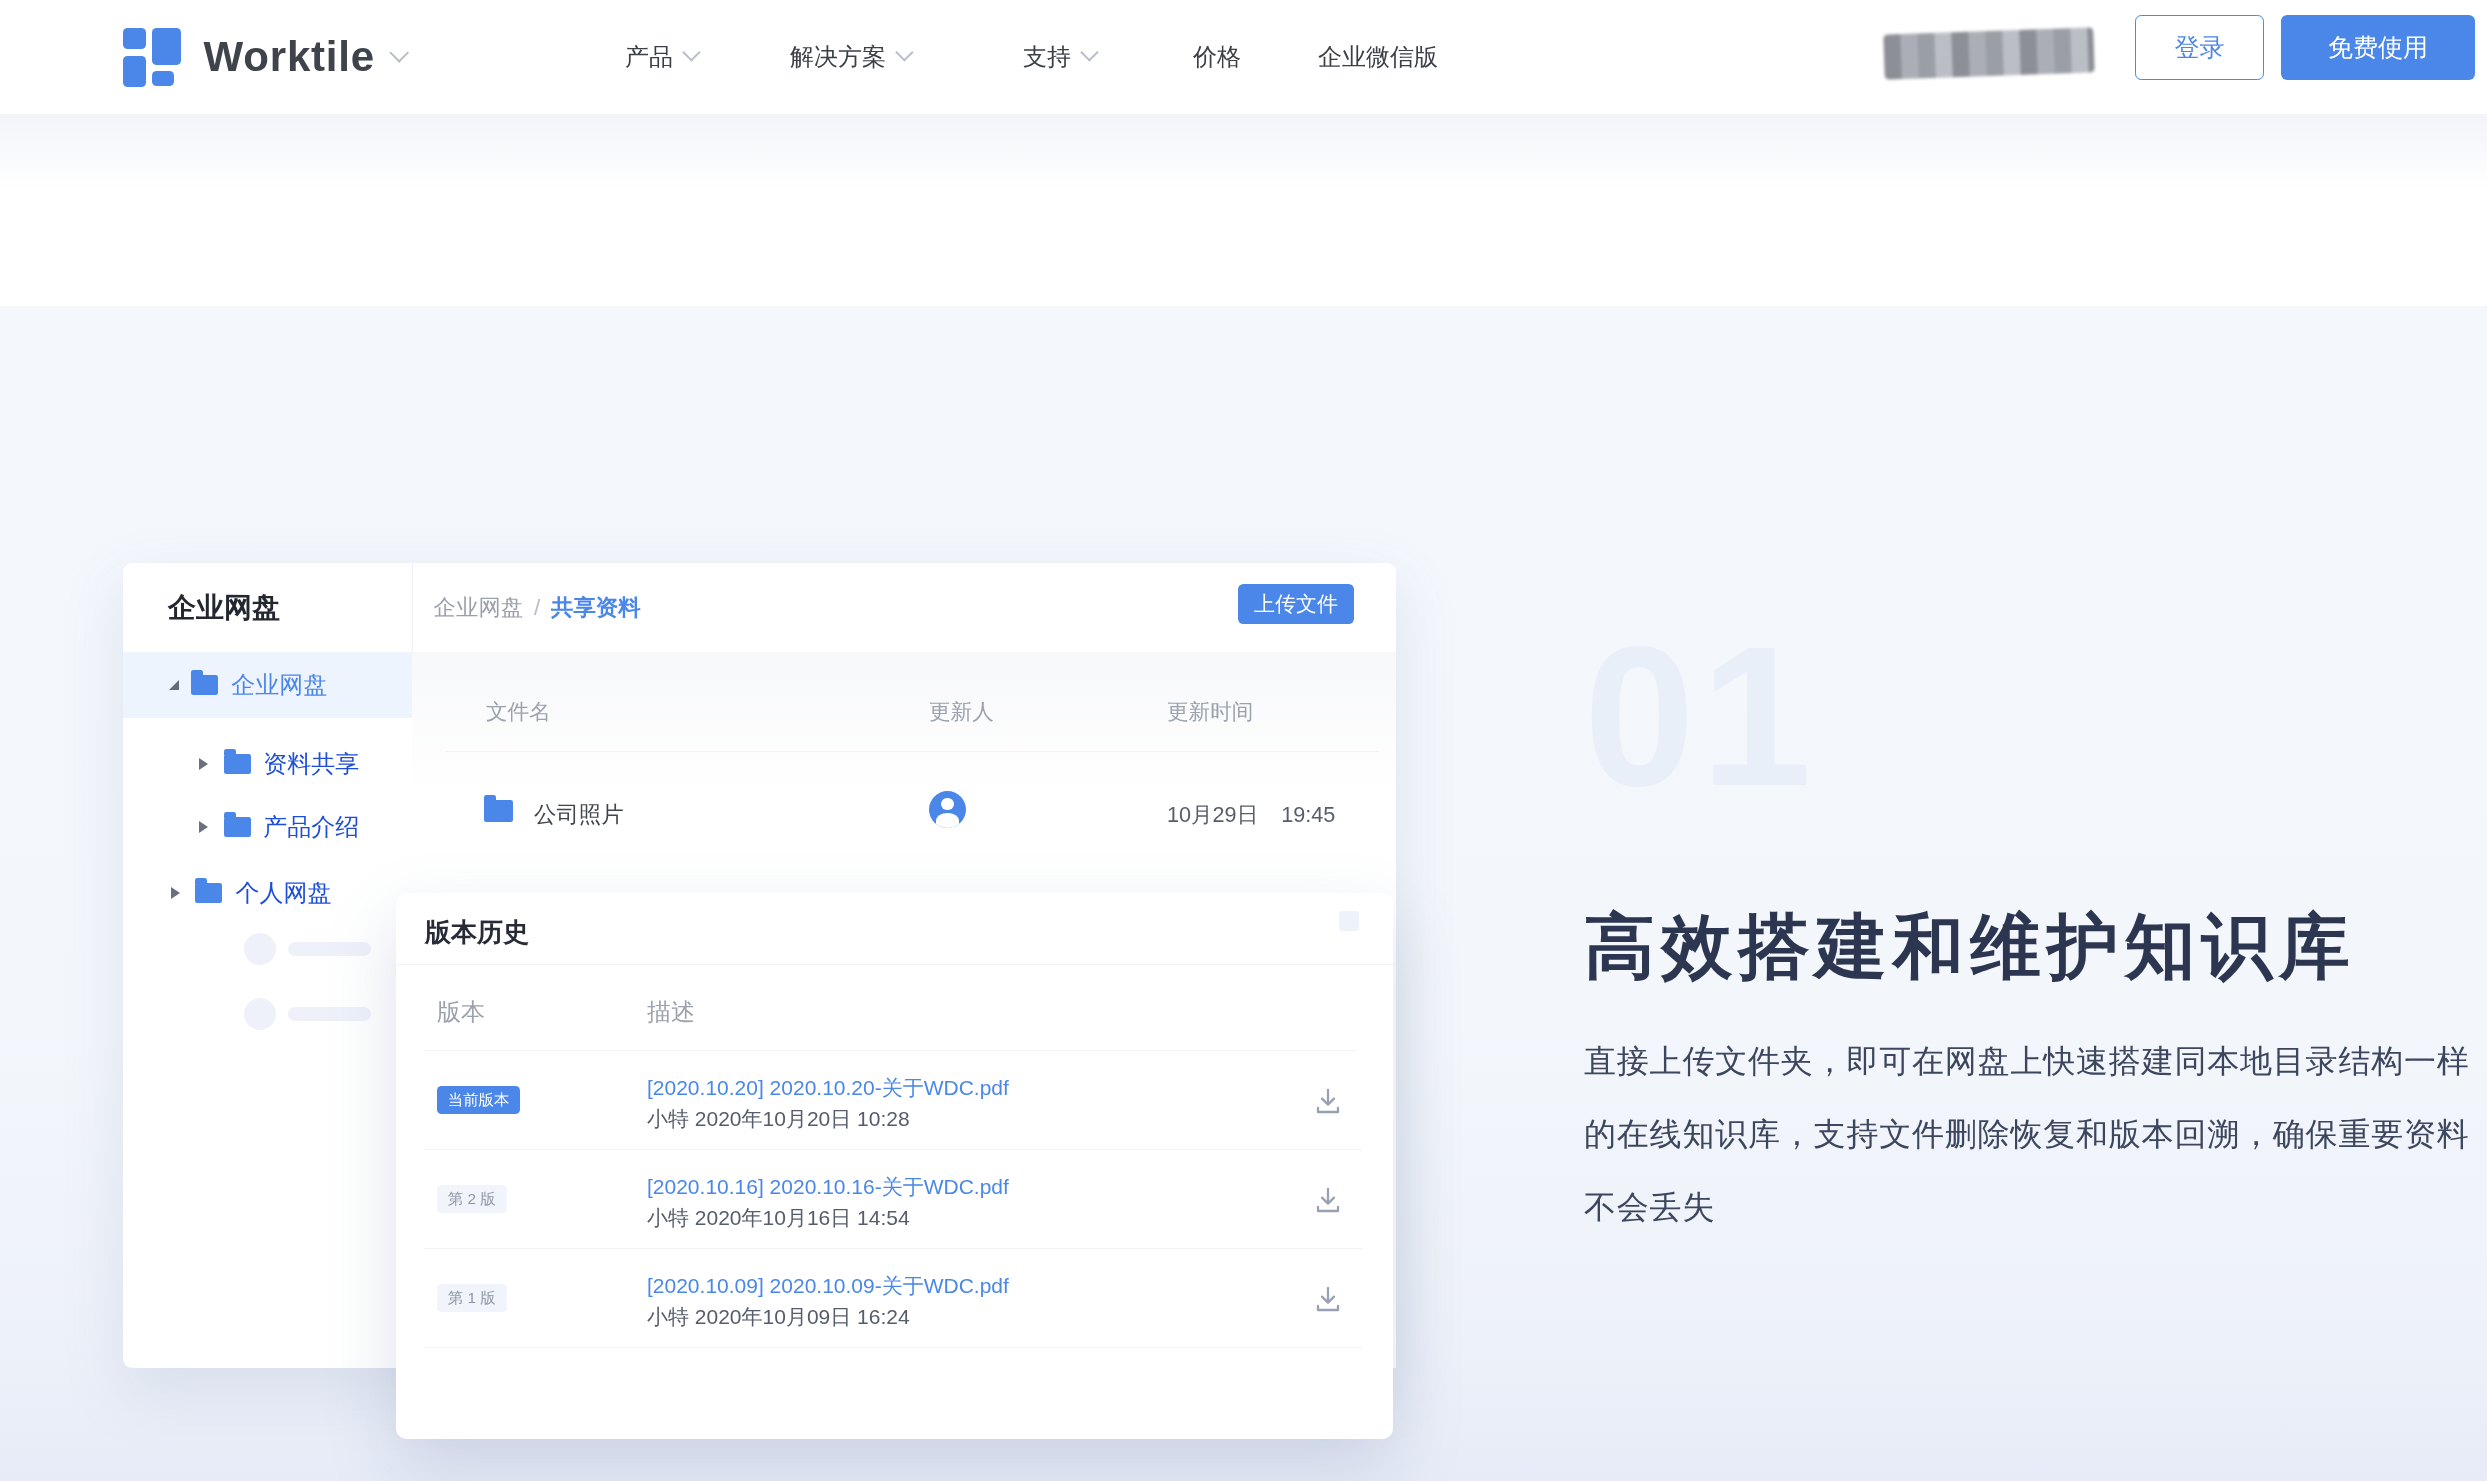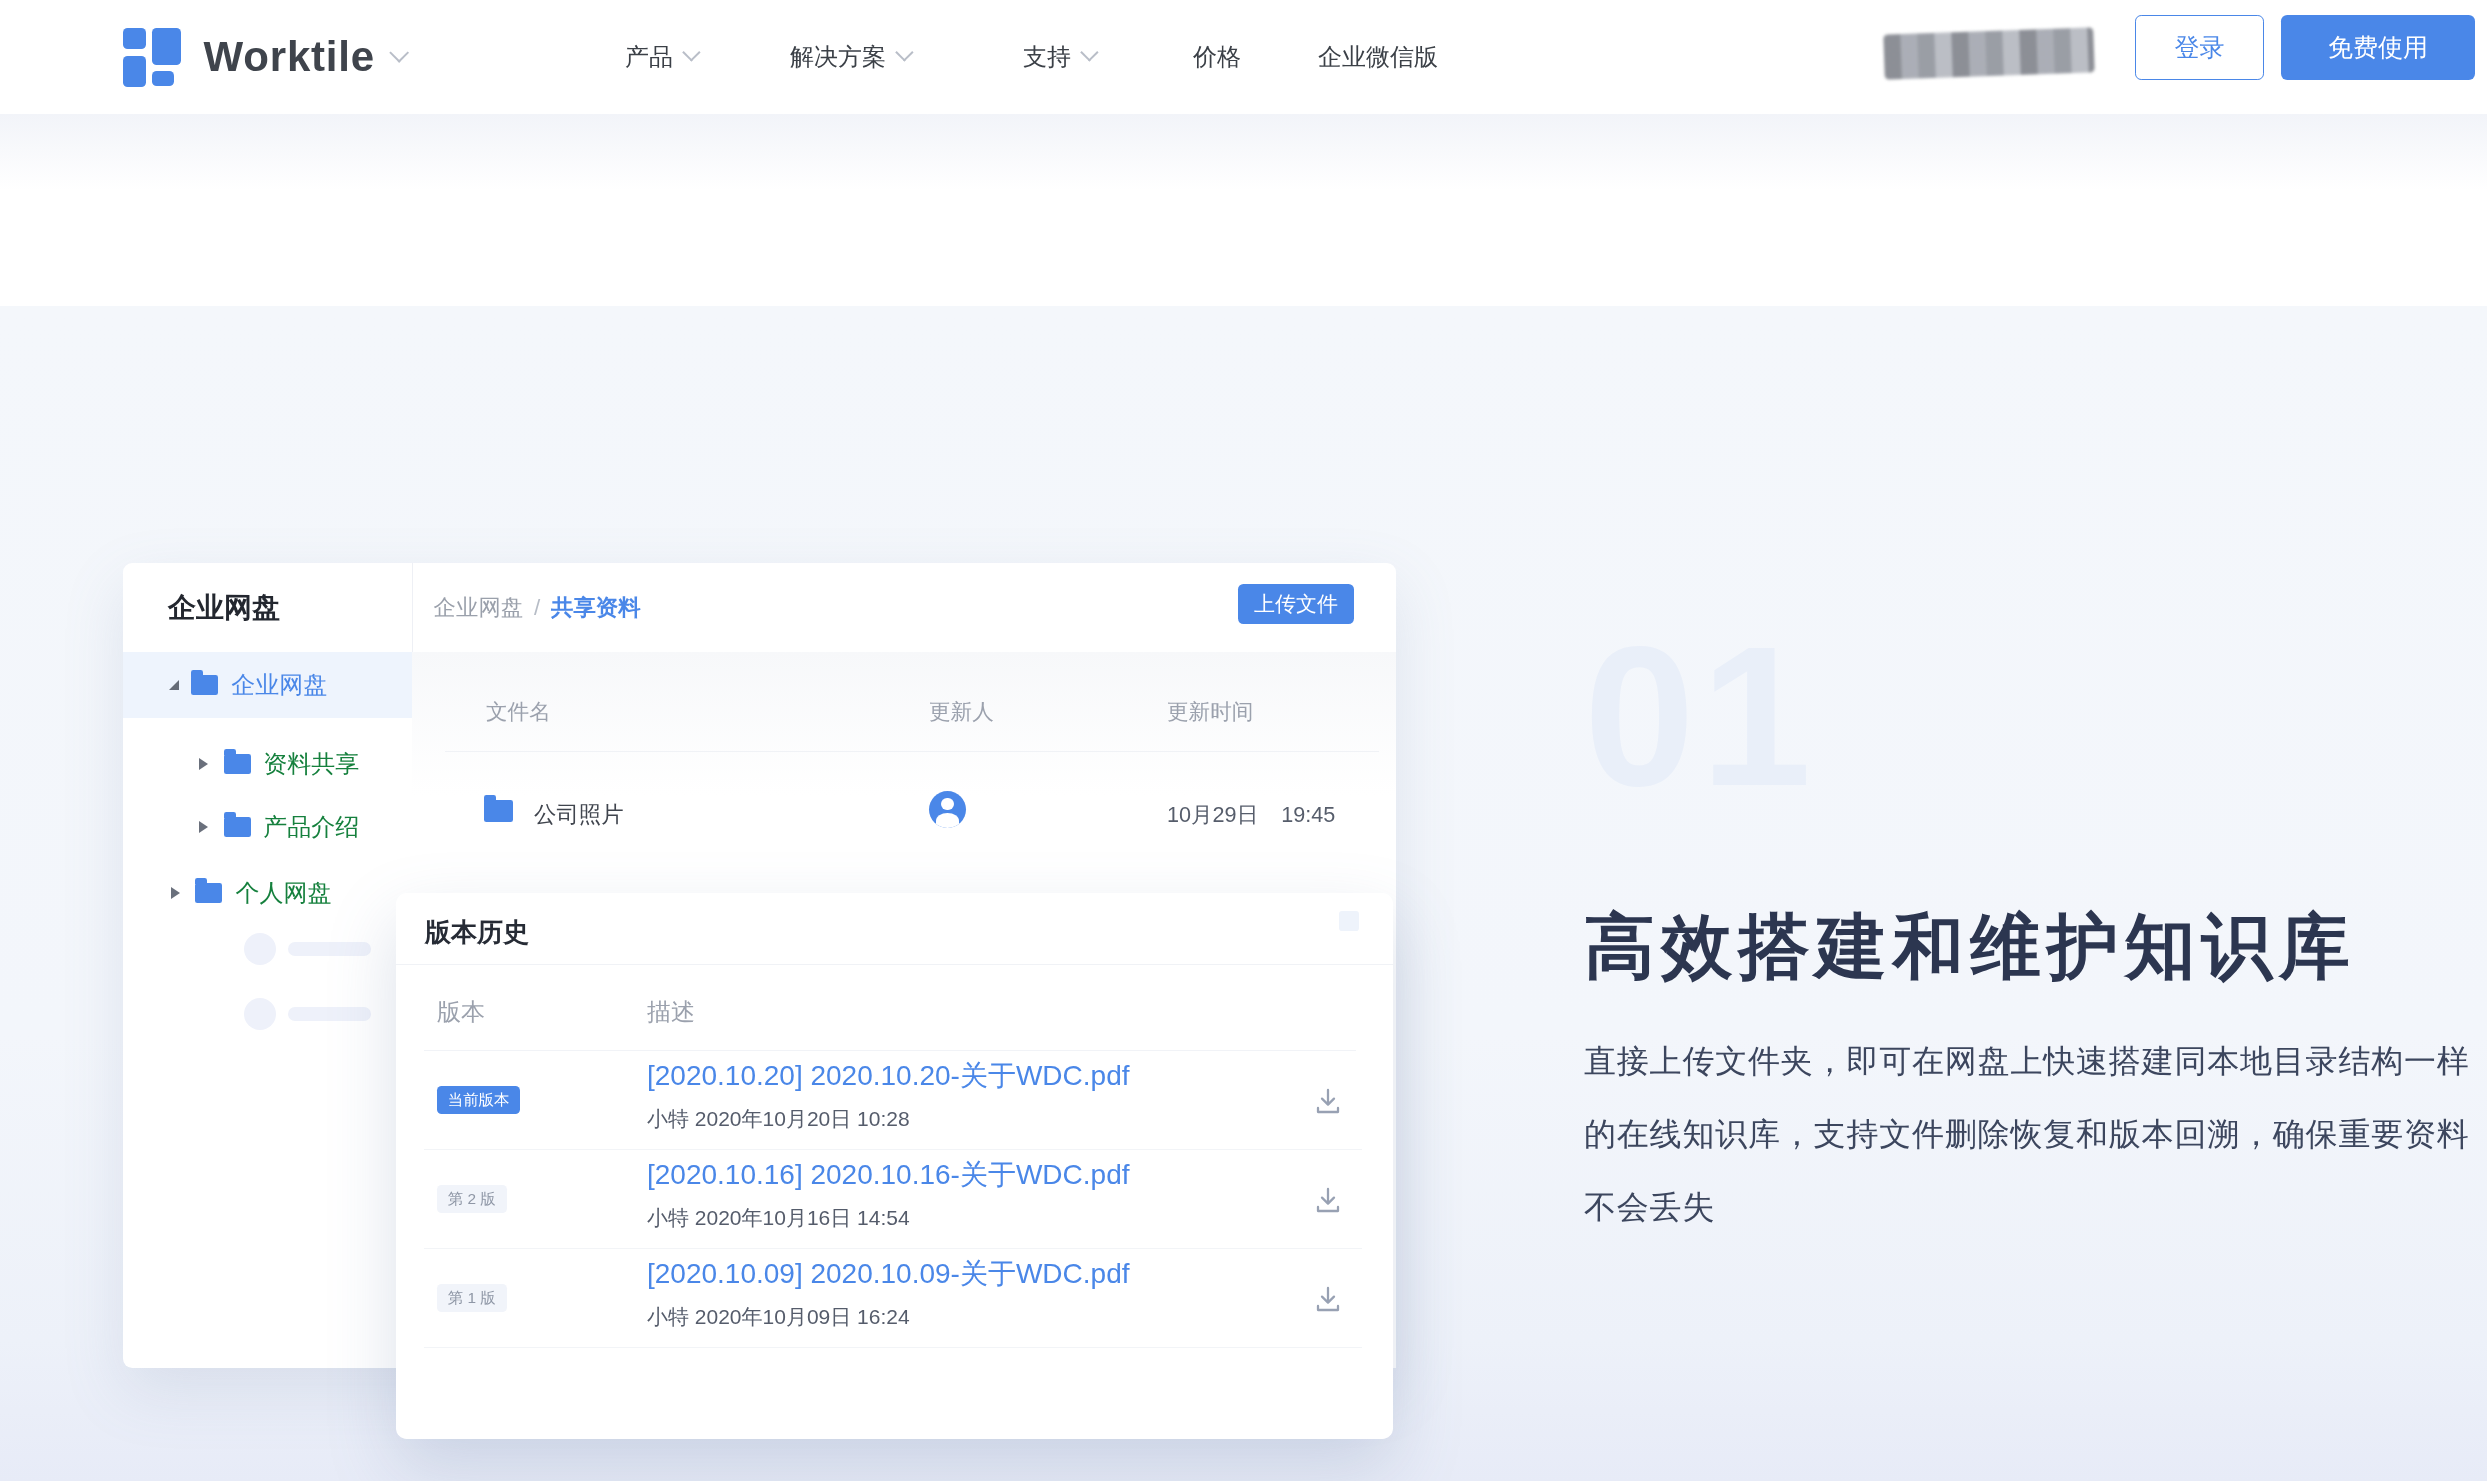--- a/index.html
+++ b/index.html
@@ -54,21 +54,21 @@
         display:flex;align-items:center;}
   .sb-title{margin-left:45px;font-size:28px;font-weight:700;color:#23272f;}
   .tree-row{position:absolute;left:0;width:100%;height:63px;display:flex;align-items:center;cursor:pointer;}
   .tree-row.selected{height:66px;background:#eef4fd;}
   .caret-open{width:0;height:0;border-bottom:10px solid #666c77;border-left:10px solid transparent;}
   .caret-closed{width:0;height:0;border-left:9.2px solid #6a707c;border-top:6.2px solid transparent;
         border-bottom:6.2px solid transparent;}
   .folder{position:relative;width:27px;height:20px;background:#4a87e8;border-radius:2.3px;}
   .folder::before{content:"";position:absolute;left:0;top:-4.6px;width:11.6px;height:6.2px;background:#4a87e8;
         border-radius:2.3px 2.3px 0 0;}
-  .t-label{font-size:24px;color:#15803d;}
+  .t-label{font-size:24px;color:#1d4ed8;}
   .t-label.blue{color:#4a87e8;}
   .skel-row{position:absolute;left:0;width:100%;height:32px;display:flex;align-items:center;}
   .skel-circle{width:32px;height:32px;border-radius:50%;background:#eef1fa;margin-left:121px;}
   .skel-bar{width:83px;height:14px;border-radius:7px;background:#eef1fa;margin-left:12.3px;}
 
   .drive-main{position:absolute;left:289px;top:0;width:984px;height:100%;}
   .main-header{position:absolute;left:0;top:0;width:100%;height:89px;border-bottom:0.8px solid #f0f2f6;}
   .breadcrumb{position:absolute;left:21.6px;top:0;height:89px;display:flex;align-items:center;font-size:22.4px;}
   .bc-parent{color:#9aa0ab;cursor:pointer;}
   .bc-sep{color:#b6bcc6;margin:0 10.8px;}
@@ -99,21 +99,21 @@
   .vh-cols{position:absolute;left:0;top:71px;width:100%;height:86px;}
   .vh-cols span{position:absolute;top:32px;font-size:24px;color:#9ba1ad;}
   .vc-version{left:41px;} .vc-desc{left:251px;}
   .vh-divider{position:absolute;left:28px;right:37px;top:157px;height:0.8px;background:#f1f3f7;}
   .vh-row{position:absolute;left:0;width:100%;height:99px;}
   .vh-row .row-divider{position:absolute;left:28px;right:31px;bottom:0;height:0.8px;background:#f2f4f7;}
   .badge{position:absolute;left:41px;top:35px;height:28px;line-height:28px;padding:0 10.8px;border-radius:4.6px;
         font-size:15.4px;white-space:nowrap;}
   .badge.current{background:#4a87e8;color:#fff;}
   .badge.old{background:#f1f4fa;color:#8f97a6;}
-  .v-file{position:absolute;left:251px;top:6px;font-size:28px;color:#4a87e8;cursor:pointer;white-space:nowrap;}
+  .v-file{position:absolute;left:251px;top:23px;font-size:21px;color:#4a87e8;cursor:pointer;white-space:nowrap;}
   .v-meta{position:absolute;left:251px;top:54px;font-size:21px;color:#555c6b;white-space:nowrap;}
   .dl-icon{position:absolute;right:49px;top:35px;width:32px;height:32px;cursor:pointer;}
 </style>
 </head>
 <body>
 
 <div class="stage">
 
   <header class="topbar">
     <div class="brand">

